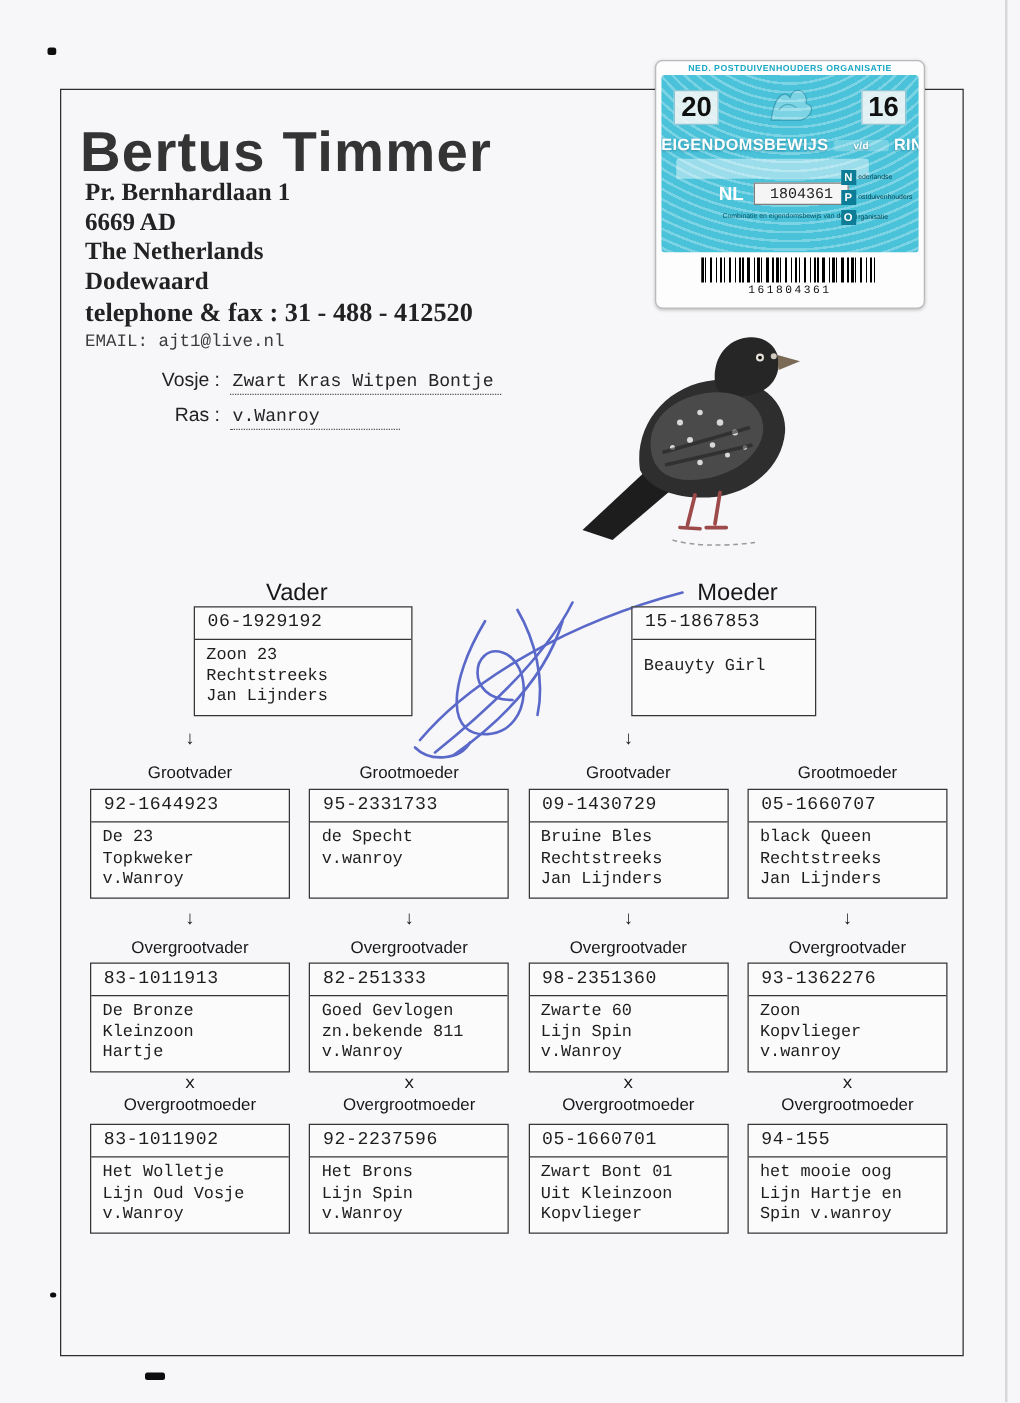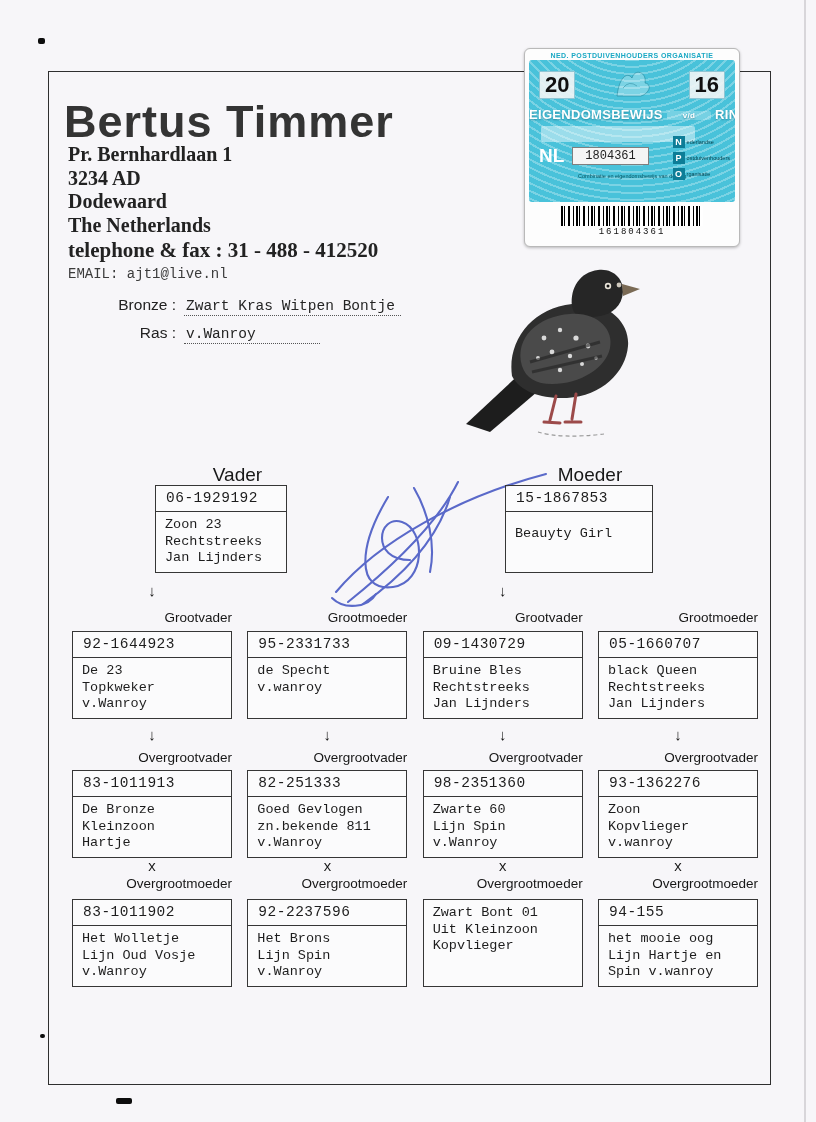--- a/index.html
+++ b/index.html
@@ -48,21 +48,21 @@
   .year { background:rgba(246,246,246,.88); border:1px solid #8fc6d4; color:#101010;
     font-weight:bold; font-size:22px; line-height:26px; padding:0 5px; }
   .emblem-icon { opacity:.8; }
   .title-row { text-align:center; color:#ffffff; font-weight:bold; font-size:13px;
     letter-spacing:.3px; margin-top:3px; text-shadow:0 1px 2px rgba(0,70,90,.45);
     white-space:nowrap; }
   .title-suffix { font-size:8px; vertical-align:middle; background:rgba(255,255,255,.25);
     padding:0 16px; border-radius:2px; }
   .wm-strip { height:16px; margin:4px 40px 0 12px; background:rgba(255,255,255,.45); border-radius:2px; }
   .ring-row { display:flex; align-items:center; gap:8px; padding:3px 0 0 10px; }
-  .nl-code { color:#fff; font-weight:bold; font-size:19px; }
+  .nl-code { color:#fff; font-weight:bold; font-size:15px;margin-left:36px; }
   .ring-box { background:#f5f5f5; border:1px solid #7f7f7f; font-family:"Liberation Mono", monospace;
     font-size:12px; color:#222; padding:1px 12px; }
   .npo { position:absolute; right:5px; top:76px; display:flex; flex-direction:column; gap:4px; }
   .npo-row { display:flex; align-items:center; gap:2px; }
   .npo-letter { width:12px; height:12px; background:#0d7d97; color:#fff; font-weight:bold;
     font-size:9px; line-height:12px; text-align:center; }
   .npo-rest { font-size:5.5px; color:#04424f; white-space:nowrap; }
   .fine-print { text-align:center; font-size:5.5px; color:#05525f; margin-top:6px; }
   .barcode-wrap { margin-top:4px; text-align:center; }
   .barcode { height:20px; width:142px; margin:0 auto;
@@ -72,33 +72,33 @@
 
   
   .pigeon { position:absolute; left:452px; top:246px; }
   .signature { position:absolute; left:318px; top:452px; pointer-events:none; }
 
   
   .parent-label { position:absolute; font-size:19px; text-align:center; color:#171717; }
   .vader-label { left:155px; top:464px; width:165px; }
   .moeder-label { left:505px; top:464px; width:170px; }
   .parent-box { position:absolute; top:485px; }
-  .vader-box { left:155px; width:132px; }
+  .vader-box { left:155px; width:175px; }
   .moeder-box { left:505px; width:148px; }
 
   .pbox { border:1.6px solid #363636; background:rgba(255,255,255,.55); min-height:88px; }
   .pbox-ring { height:26px; line-height:25px; padding-left:10px; border-bottom:1.6px solid #363636;
     font-family:"Liberation Mono", monospace; font-size:14.5px; letter-spacing:.5px; color:#1d1d1d; }
   .pbox-desc { padding:5px 4px 5px 9px; font-family:"Liberation Mono", monospace; font-size:13.5px;
     line-height:1.24; white-space:pre-line; color:#1d1d1d; }
   .moeder-desc { padding-top:14px; }
 
   .ped-row { position:absolute; left:72px; width:686px; display:grid;
     grid-template-columns:repeat(4,160px); justify-content:space-between; }
-  .plabel { text-align:right; font-size:13.5px; color:#171717; }
+  .plabel { text-align:center; font-size:13.5px; color:#171717; }
   .arrow { text-align:center; font-size:15px; color:#171717; }
   .cross { text-align:center; font-size:14px; color:#171717; font-family:"Liberation Mono", monospace; }
 
   .row-arrow1 { top:582px; }
   .row-gp-labels { top:610px; }
   .row-gp-boxes { top:631px; }
   .row-arrow2 { top:726px; }
   .row-ogv-labels { top:750px; }
   .row-ogv-boxes { top:770px; }
   .row-cross { top:859px; }
@@ -112,33 +112,33 @@
 
   <div class="edge-shadow"></div>
   <div class="border-frame"></div>
   <div class="scan-mark mark1"></div>
   <div class="scan-mark mark2"></div>
   <div class="scan-mark mark3"></div>
 
   <div class="owner-name">Bertus Timmer</div>
   <div class="addr">
     <div>Pr. Bernhardlaan 1</div>
-    <div>3234 AD</div>
+    <div>6669 AD</div>
+    <div>The Netherlands</div>
     <div>Dodewaard</div>
-    <div>The Netherlands</div>
   </div>
   <div class="phone-line">telephone &amp; fax : 31 - 488 - 412520</div>
   <div class="email-line">
     <span>EMAIL:</span>
     <span>ajt1@live.nl</span>
   </div>
 
   <div class="fields">
     <div class="frow">
-      <div class="flabel">Bronze :</div>
+      <div class="flabel">Vosje :</div>
       <div class="fvalue">Zwart Kras Witpen Bontje</div>
     </div>
     <div class="frow">
       <div class="flabel">Ras :</div>
       <div class="fvalue pad-r-lg">v.Wanroy</div>
     </div>
   </div>
 
   <div class="sticker">
     <div class="st-header">NED. POSTDUIVENHOUDERS ORGANISATIE</div>
@@ -343,20 +343,21 @@
 Lijn Oud Vosje
 v.Wanroy</div>
     </div>
     <div class="pbox">
       <div class="pbox-ring">92-2237596</div>
       <div class="pbox-desc">Het Brons
 Lijn Spin
 v.Wanroy</div>
     </div>
     <div class="pbox">
+      <div class="pbox-ring">05-1660701</div>
       <div class="pbox-desc">Zwart Bont 01
 Uit Kleinzoon
 Kopvlieger</div>
     </div>
     <div class="pbox">
       <div class="pbox-ring">94-155</div>
       <div class="pbox-desc">het mooie oog
 Lijn Hartje en
 Spin v.wanroy</div>
     </div>

